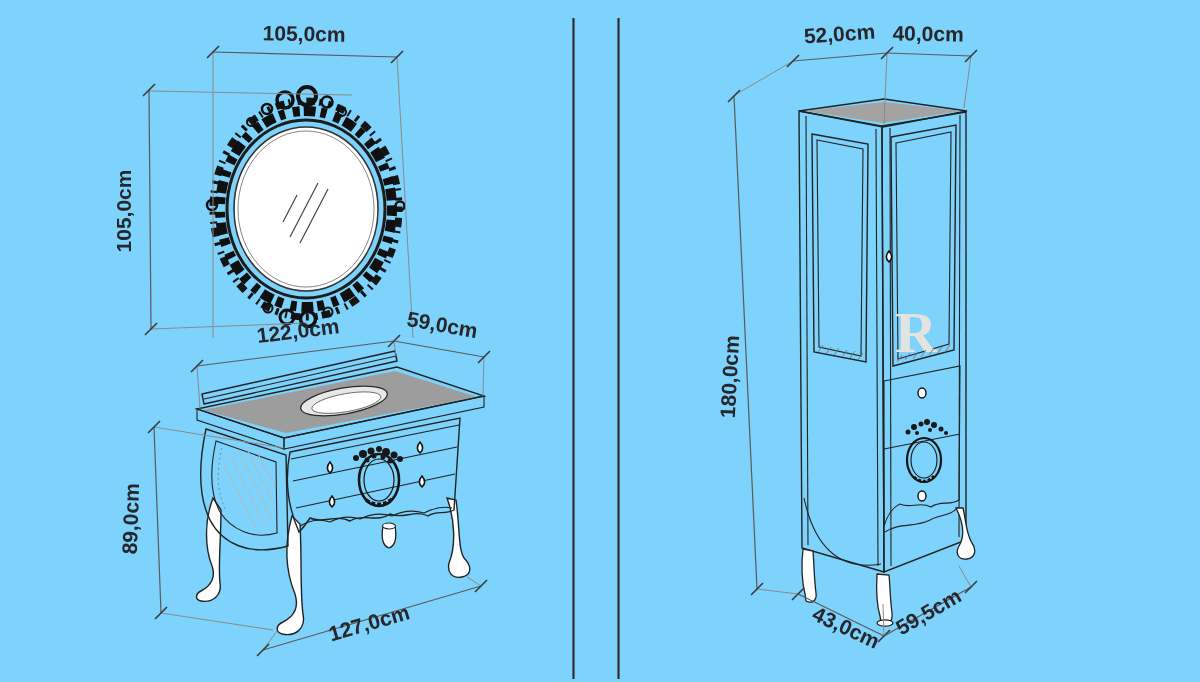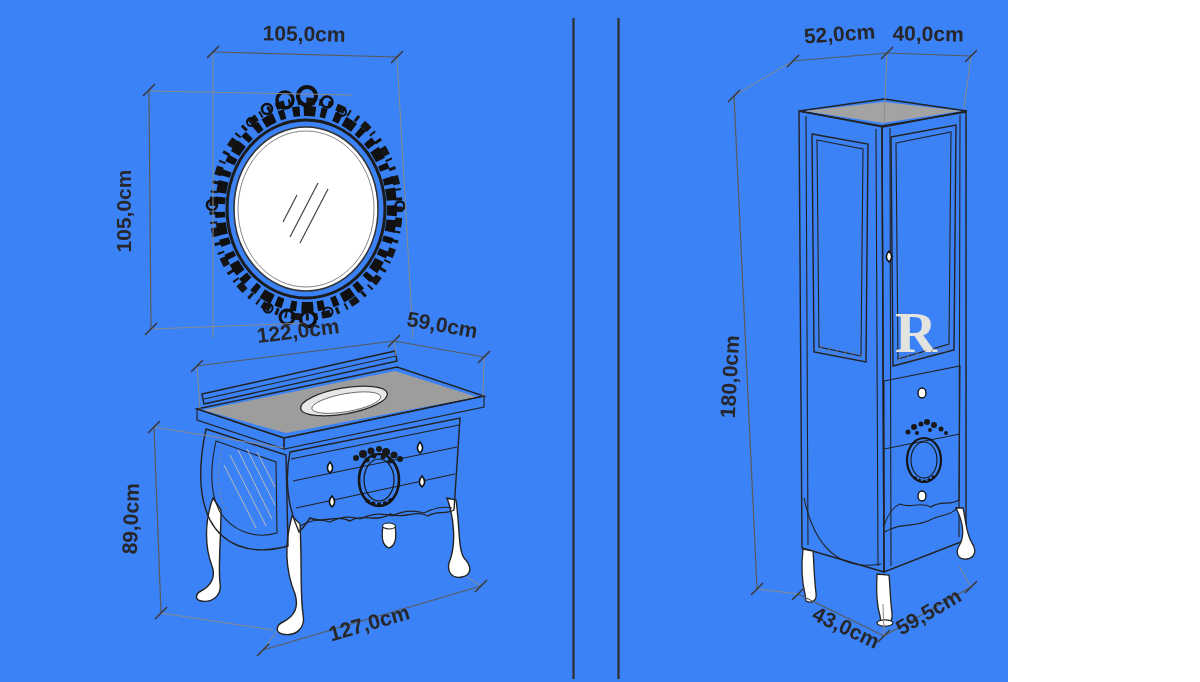--- a/index.html
+++ b/index.html
@@ -1,16 +1,16 @@
 <!DOCTYPE html>
 <html><head>
 <meta charset="utf-8">
 <style>
   html,body{margin:0;padding:0;background:#ffffff;}
-  .canvas{position:relative;width:1008px;height:682px;background:#3b82f6;overflow:hidden;
+  .canvas{position:relative;width:1200px;height:682px;background:#7dd3fc;overflow:hidden;
           font-family:"Liberation Sans",sans-serif;}
   svg{display:block}
   .dim{stroke:#5a5a5a;stroke-width:1.2;fill:none}
   .ext{stroke:#8a8a8a;stroke-width:1;fill:none}
   .tick{stroke:#3a3a3a;stroke-width:1.6}
   .o{stroke:#222;stroke-width:1.4;fill:none}
   .o2{stroke:#222;stroke-width:1.1;fill:none}
   .thin{stroke:#666;stroke-width:.8;fill:none}
   .lbl{font-family:"Liberation Sans",sans-serif;font-size:21px;font-weight:bold;fill:#26262b}
   .wm{font-family:"Liberation Serif",serif;font-size:58px;font-weight:bold}

